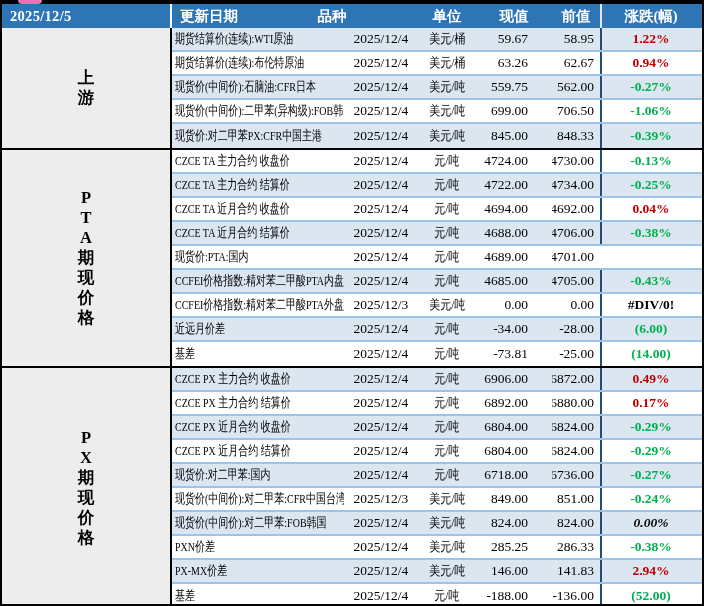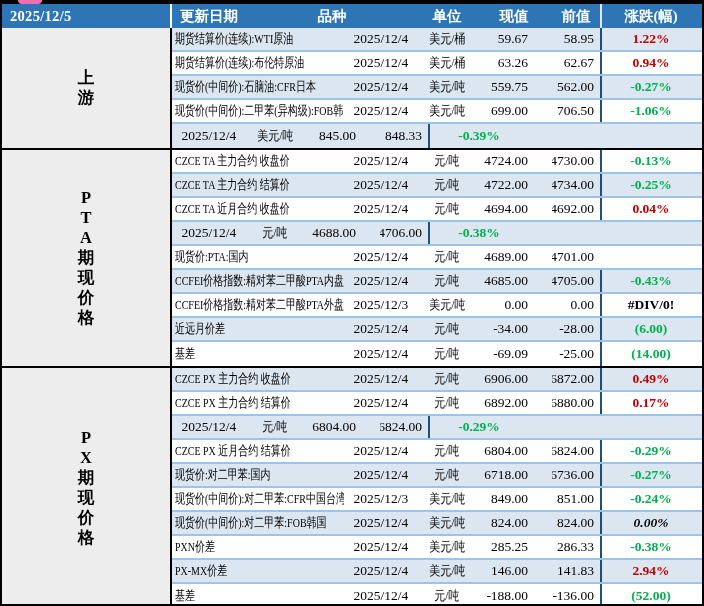--- a/index.html
+++ b/index.html
@@ -110,20 +110,23 @@
             </div>
             <div class="cell c-date w-date">2025/12/4</div>
             <div class="cell c-unit w-unit">
               <span>美元/吨</span>
             </div>
             <div class="cell c-cur w-cur">699.00</div>
             <div class="cell c-prev w-prev">706.50</div>
             <div class="cell c-chg w-chg" style="color: rgb(0, 176, 80);">-1.06%</div>
           </div>
           <div class="row alt">
+            <div class="cell c-name w-name">
+              <span>现货价:对二甲苯PX:CFR中国主港</span>
+            </div>
             <div class="cell c-date w-date">2025/12/4</div>
             <div class="cell c-unit w-unit">
               <span>美元/吨</span>
             </div>
             <div class="cell c-cur w-cur">845.00</div>
             <div class="cell c-prev w-prev">848.33</div>
             <div class="cell c-chg w-chg" style="color: rgb(0, 176, 80);">-0.39%</div>
           </div>
         </div>
       </div>
@@ -168,20 +171,23 @@
             </div>
             <div class="cell c-date w-date">2025/12/4</div>
             <div class="cell c-unit w-unit">
               <span>元/吨</span>
             </div>
             <div class="cell c-cur w-cur">4694.00</div>
             <div class="cell c-prev w-prev">4692.00</div>
             <div class="cell c-chg w-chg" style="color: rgb(192, 0, 0);">0.04%</div>
           </div>
           <div class="row alt">
+            <div class="cell c-name w-name">
+              <span>CZCE TA 近月合约 结算价</span>
+            </div>
             <div class="cell c-date w-date">2025/12/4</div>
             <div class="cell c-unit w-unit">
               <span>元/吨</span>
             </div>
             <div class="cell c-cur w-cur">4688.00</div>
             <div class="cell c-prev w-prev">4706.00</div>
             <div class="cell c-chg w-chg" style="color: rgb(0, 176, 80);">-0.38%</div>
           </div>
           <div class="row">
             <div class="cell c-name w-name">
@@ -232,21 +238,21 @@
             <div class="cell c-chg w-chg" style="color: rgb(0, 176, 80);">(6.00)</div>
           </div>
           <div class="row">
             <div class="cell c-name w-name">
               <span>基差</span>
             </div>
             <div class="cell c-date w-date">2025/12/4</div>
             <div class="cell c-unit w-unit">
               <span>元/吨</span>
             </div>
-            <div class="cell c-cur w-cur">-69.09</div>
+            <div class="cell c-cur w-cur">-73.81</div>
             <div class="cell c-prev w-prev">-25.00</div>
             <div class="cell c-chg w-chg" style="color: rgb(0, 176, 80);">(14.00)</div>
           </div>
         </div>
       </div>
       <div class="section">
         <div class="group">
           <div>P</div>
           <div>X</div>
           <div>期</div>
@@ -273,20 +279,23 @@
             </div>
             <div class="cell c-date w-date">2025/12/4</div>
             <div class="cell c-unit w-unit">
               <span>元/吨</span>
             </div>
             <div class="cell c-cur w-cur">6892.00</div>
             <div class="cell c-prev w-prev">6880.00</div>
             <div class="cell c-chg w-chg" style="color: rgb(192, 0, 0);">0.17%</div>
           </div>
           <div class="row alt">
+            <div class="cell c-name w-name">
+              <span>CZCE PX 近月合约 收盘价</span>
+            </div>
             <div class="cell c-date w-date">2025/12/4</div>
             <div class="cell c-unit w-unit">
               <span>元/吨</span>
             </div>
             <div class="cell c-cur w-cur">6804.00</div>
             <div class="cell c-prev w-prev">6824.00</div>
             <div class="cell c-chg w-chg" style="color: rgb(0, 176, 80);">-0.29%</div>
           </div>
           <div class="row">
             <div class="cell c-name w-name">

